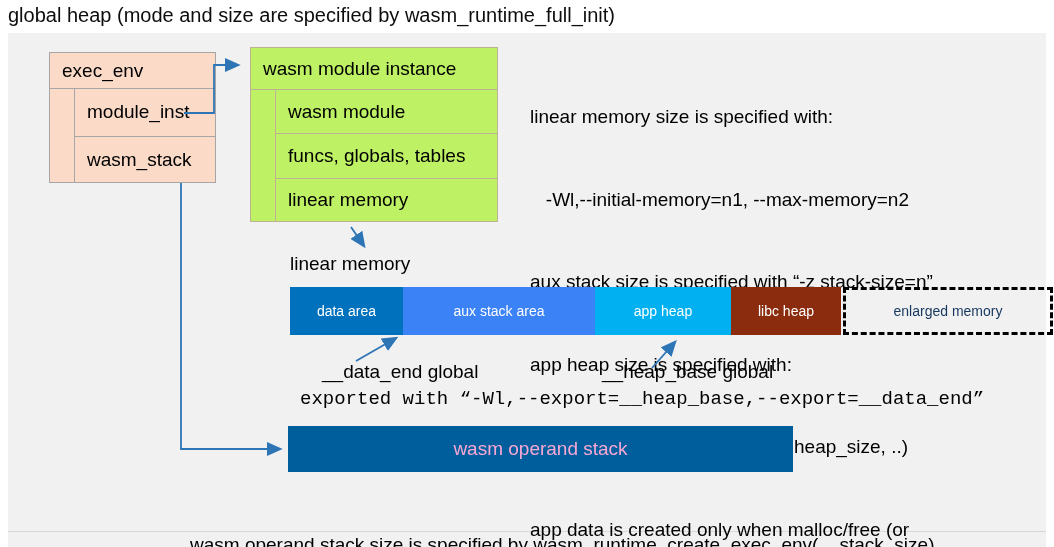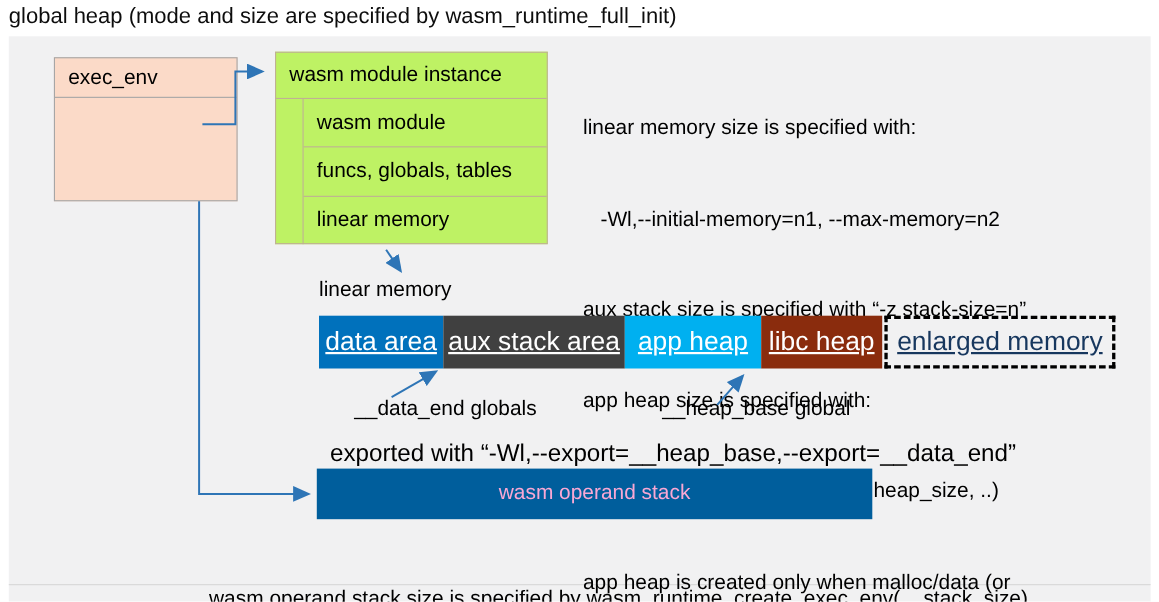--- a/index.html
+++ b/index.html
@@ -65,34 +65,33 @@
 
   
   #notes-right { left: 530px; top: 48px; font-size: 19px; line-height: 27.5px; white-space: pre; }
   .note-line { white-space: pre; }
 
   
   #linear-memory-label { left: 290px; top: 253px; font-size: 19px; }
   #memory-bar { left: 290px; top: 287px; height: 48px; display: flex; align-items: stretch; }
   .mem-seg {
     display: flex; align-items: center; justify-content: center;
-    font-size: 24px; color: #fff;
+    font-size: 14px; color: #fff;
     box-sizing: border-box;
     white-space: nowrap;
-    text-decoration: underline;
   }
   .mem-seg.dashed {
     border: 3px dashed #000;
     margin-left: 2px;
     background: transparent;
   }
 
   #label-data-end { left: 322px; top: 361px; font-size: 19px; }
   #label-heap-base { left: 602px; top: 361px; font-size: 19px; }
-  #label-exported { left: 300px; top: 399px; font-size: 22px; }
+  #label-exported { left: 300px; top: 388px; font-size: 19px; font-family: Liberation Mono, monospace; }
 
   
   #operand-stack-bar {
     left: 288px; top: 426px; width: 505px; height: 46px;
     display: flex; align-items: center; justify-content: center;
     color: #f9a8d4; font-size: 19px;
   }
 
   #footer-text { left: 190px; top: 477px; font-size: 19px; line-height: 27px; white-space: pre; }
 
@@ -103,55 +102,62 @@
 
 <div id="stage">
 
   <div class="abs" id="page-title">global heap (mode and size are specified by wasm_runtime_full_init)</div>
 
   <div class="abs" id="panel" style="background: rgb(241, 241, 242);"></div>
   <div class="abs" id="panel-split"></div>
 
   <div class="abs struct-box" id="exec-env-box" style="background: rgb(251, 218, 200);">
     <div class="struct-head">exec_env</div>
+    <div class="struct-body">
+      <div class="struct-strip"></div>
+      <div class="struct-rows">
+        <div class="struct-row" style="border-bottom:1px solid #A6A6A6;">module_inst</div>
+        <div class="struct-row">wasm_stack</div>
+      </div>
+    </div>
   </div>
 
   <div class="abs struct-box" id="module-instance-box" style="background: #bef264;">
     <div class="struct-head">wasm module instance</div>
     <div class="struct-body">
       <div class="struct-strip"></div>
       <div class="struct-rows">
         <div class="struct-row">wasm module</div>
         <div class="struct-row">funcs, globals, tables</div>
         <div class="struct-row">linear memory</div>
       </div>
     </div>
   </div>
 
   <div class="abs" id="notes-right">
     <div class="note-line">linear memory size is specified with:</div>
     <div class="note-line">   -Wl,--initial-memory=n1, --max-memory=n2</div>
     <div class="note-line">aux stack size is specified with “-z stack-size=n”</div>
     <div class="note-line">app heap size is specified with:</div>
     <div class="note-line">   wasm_runtime_instantiate(.., heap_size, ..)</div>
-    <div class="note-line">app heap is created only when malloc/data (or</div>
+    <div class="note-line">app data is created only when malloc/free (or</div>
     
   </div>
 
   <div class="abs" id="linear-memory-label">linear memory</div>
 
   <div class="abs" id="memory-bar">
     <div class="mem-seg" style="width: 113px; background: rgb(0, 113, 188);">data area</div>
-    <div class="mem-seg" style="width: 165px; background: #404040;">aux stack area</div>
-    <div class="mem-seg" style="width: 124px; background: rgb(0, 176, 240);">app heap</div>
+    <div class="mem-seg" style="width: 192px; background: #3b82f6;">aux stack area</div>
+    <div class="mem-seg" style="width: 136px; background: rgb(0, 176, 240);">app heap</div>
     <div class="mem-seg" style="width: 110px; background: rgb(138, 44, 13);">libc heap</div>
     <div class="mem-seg dashed" style="width: 210px; color: rgb(23, 55, 94);">enlarged memory</div>
   </div>
 
-  <div class="abs" id="label-data-end">__data_end globals</div>
+  <div class="abs" id="label-data-end">__data_end global</div>
   <div class="abs" id="label-heap-base">__heap_base global</div>
   <div class="abs" id="label-exported">exported with “-Wl,--export=__heap_base,--export=__data_end”</div>
 
   <div class="abs" id="operand-stack-bar" style="background: rgb(0, 94, 156);">wasm operand stack</div>
 
   <div class="abs" id="footer-text">
     <div>wasm operand stack size is specified by wasm_runtime_create_exec_env(.., stack_size)</div>
     
   </div>
 

